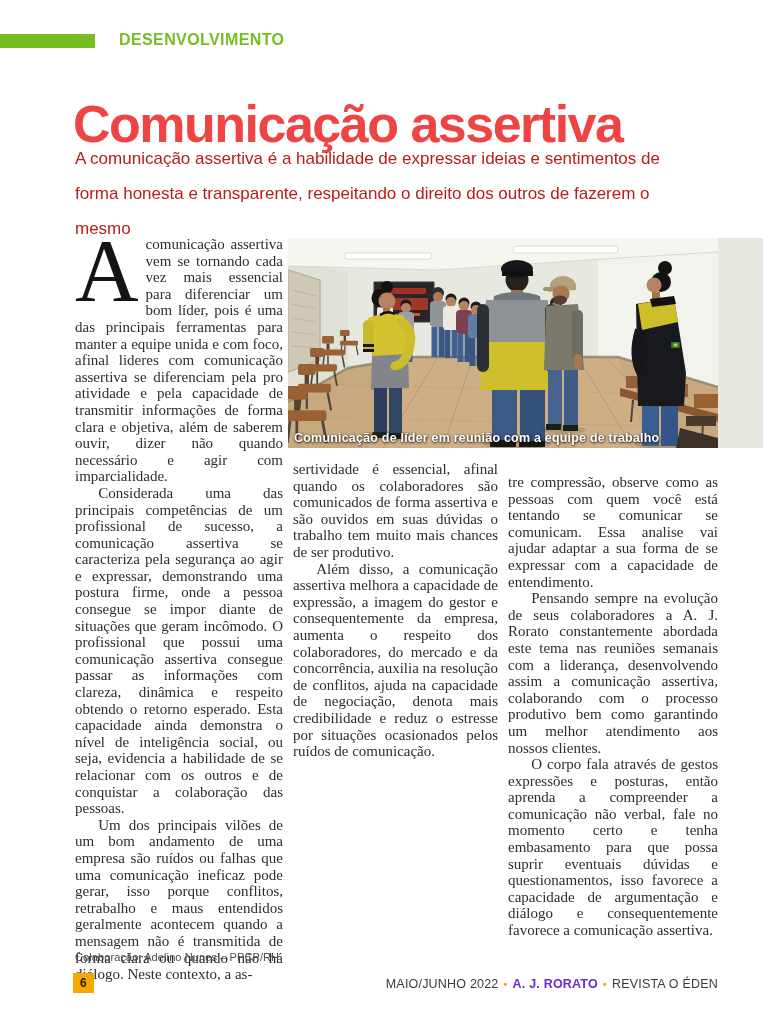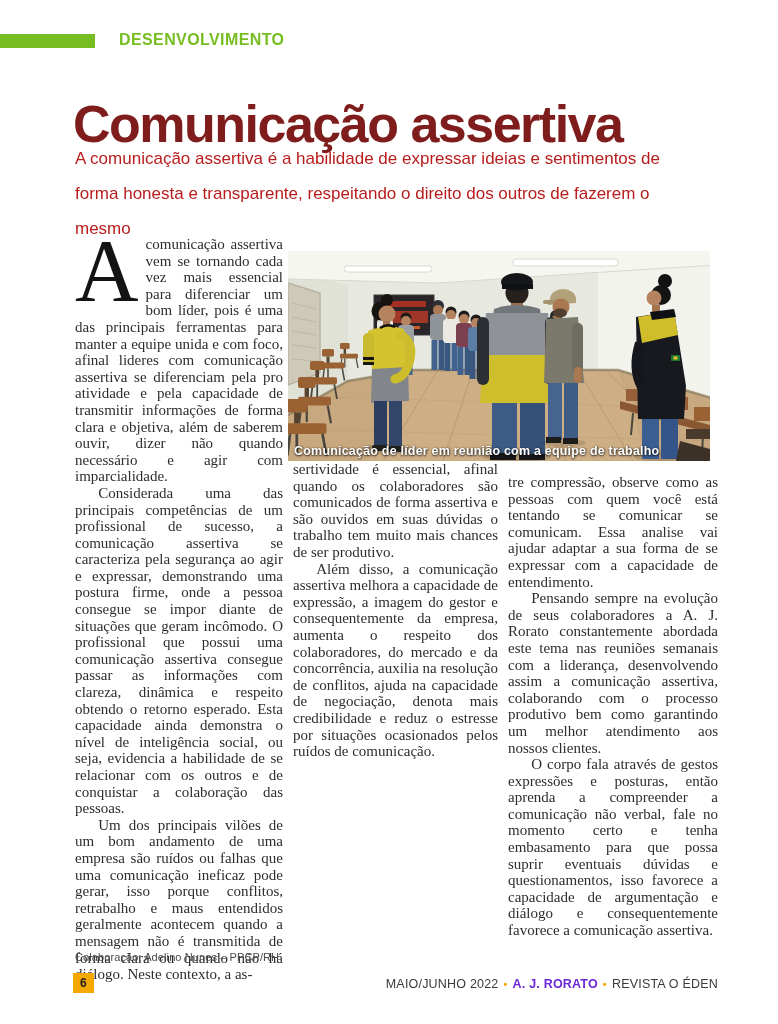--- a/index.html
+++ b/index.html
@@ -18,21 +18,21 @@
   .kicker{
     position:absolute;left:103px;top:31px;
     font-size:16px;font-weight:700;letter-spacing:.4px;
     color:#76bd22;
     margin-left:16px;
   }
   
   .title{
     position:absolute;left:73px;top:62px;width:660px;
     font-size:52px;font-weight:700;letter-spacing:-1.5px;
-    color:#7f1d1d;line-height:1.05;
+    color:#ef4444;line-height:1.05;
   }
   .lede{
     position:absolute;left:75px;top:141px;width:612px;
     font-size:17px;line-height:35px;color:#b91c1c;
   }
   
   .bodytext{
     font-family:"Liberation Serif",serif;
     font-size:15px;line-height:16.6px;
     color:#2d2d2d;text-align:justify;
@@ -45,21 +45,21 @@
   .col p.noindent{text-indent:0;}
   .dropcap{
     float:left;
     font-family:"Liberation Serif",serif;
     font-size:88px;line-height:66px;
     padding:2px 7px 0 0;
     color:#141414;
   }
   
   .photo{
-    position:absolute;left:288px;top:251px;width:422px;height:210px;
+    position:absolute;left:288px;top:238px;width:475px;height:210px;
     background:#e7e8e0;overflow:hidden;
   }
   .photo svg{display:block;}
   .photo-caption{
     position:absolute;left:6px;bottom:3px;
     color:#ffffff;font-size:12.5px;font-weight:700;letter-spacing:.2px;
     text-shadow:0 1px 2px rgba(0,0,0,.75),1px 0 2px rgba(0,0,0,.55);
   }
   
   .credit{

